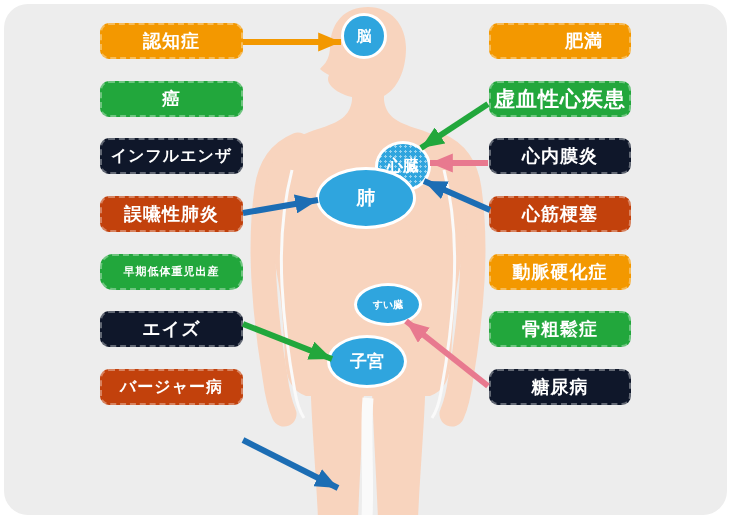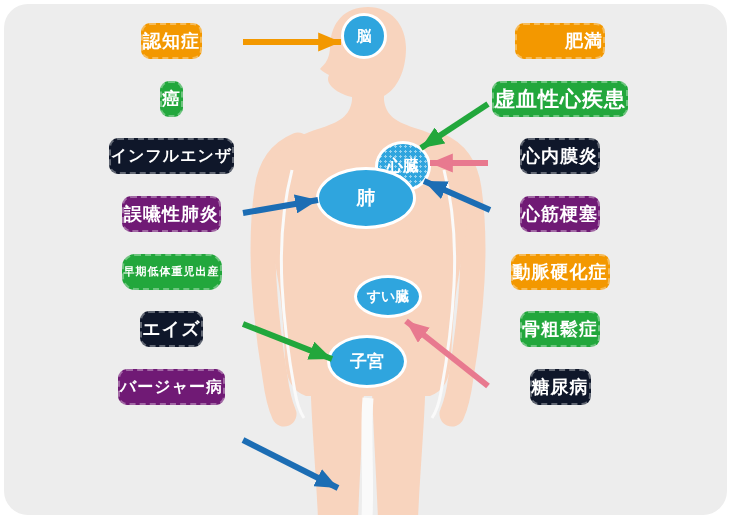--- a/index.html
+++ b/index.html
@@ -2,40 +2,40 @@
 <html><head>
 <meta charset="utf-8">
 <style>
   html,body{margin:0;padding:0;background:#ffffff;}
   .viewport{position:relative;width:731px;height:519px;background:#ffffff;font-family:"Liberation Sans","DejaVu Sans",sans-serif;overflow:hidden;}
   .card{position:absolute;left:4px;top:4px;width:723px;height:511px;background:#EDEDED;border-radius:24px;overflow:hidden;}
   .stage{position:absolute;left:-4px;top:-4px;width:731px;height:519px;}
   .bodysvg{position:absolute;left:0;top:0;z-index:1;}
   .arrowsvg{position:absolute;left:0;top:0;z-index:3;pointer-events:none;}
 
-  .label-col{position:absolute;display:flex;flex-direction:column;gap:21.7px;z-index:2;align-items:center;}
+  .label-col{position:absolute;display:flex;flex-direction:column;gap:21.7px;z-index:2;}
   .col-left{left:100px;top:23px;width:143px;}
   .col-right{left:489px;top:23px;width:142px;}
   .label{box-sizing:border-box;height:36px;border-radius:9px;border:2px dashed rgba(255,255,255,0.35);
          display:flex;align-items:center;justify-content:center;color:#fff;font-weight:700;
          letter-spacing:1px;white-space:nowrap;}
   .c-orange{background:#F39800;}
   .c-green{background:#22A73C;}
   .c-pink{background:#0f172a;}
-  .c-blue{background:#701a75;}
+  .c-blue{background:#c2410c;}
 
   .organ{position:absolute;z-index:2;box-sizing:border-box;border:3px solid #ffffff;border-radius:50%;
          background:#2FA5DE;color:#fff;font-weight:700;display:flex;align-items:center;justify-content:center;
          white-space:nowrap;}
   .organ-brain{left:341px;top:13px;width:46px;height:46px;font-size:15px;}
   .organ-heart{left:375px;top:141px;width:56px;height:51px;font-size:16px;
          background-image:radial-gradient(rgba(255,255,255,0.5) 1.1px, rgba(0,0,0,0) 1.3px);
          background-size:5px 5px;}
   .organ-lung{left:316px;top:167px;width:100px;height:62px;font-size:19px;}
-  .organ-pancreas{left:354px;top:275px;width:68px;height:43px;font-size:14px;letter-spacing:0;}
+  .organ-pancreas{left:354px;top:283px;width:68px;height:43px;font-size:10px;letter-spacing:0;}
   .organ-uterus{left:327px;top:335px;width:80px;height:53px;font-size:17px;}
 
   .s-orange{stroke:#F39800;}
   .s-green{stroke:#22A73C;}
   .s-pink{stroke:#E8798F;}
   .s-blue{stroke:#1C6DB4;}
   .arrow{stroke-width:6;fill:none;}
 </style>
 </head>
 <body>

